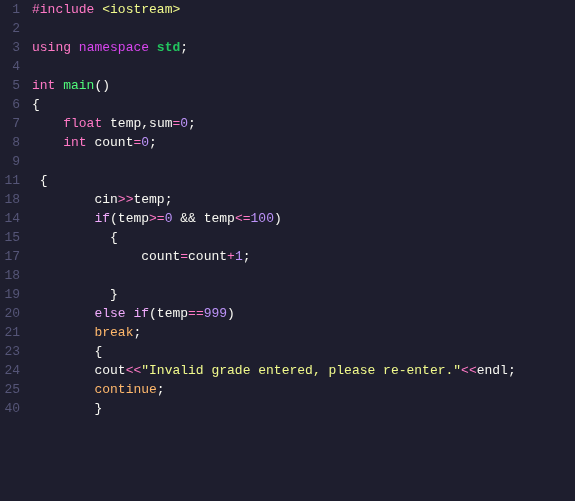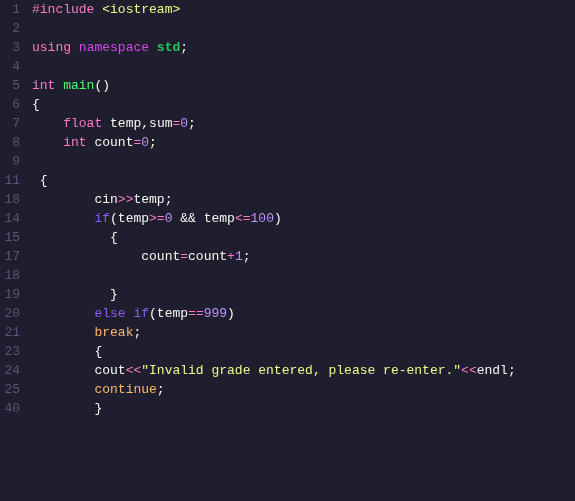--- a/index.html
+++ b/index.html
@@ -52,21 +52,21 @@
     }
 
     
     .kw-include { color: #ff79c6; }
     .kw-header { color: #f1fa8c; text-align: right; }
     .kw-using { color: #ff79c6; }
     .kw-namespace { color: #d946ef; }
     .kw-std { color: #22c55e; font-weight: bold; }
     .kw-int { color: #ff79c6; }
     .kw-float { color: #ff79c6; }
-    .kw-if { color: #8b5cf6; }
+    .kw-if { color: #f0abfc; }
     .kw-true { color: #bd93f9; }
     .fn-name { color: #50fa7b; }
     .var-name { color: #f8f8f2; }
     .operator { color: #ff79c6; }
     .number { color: #bd93f9; }
     .string { color: #f1fa8c; }
     .plain { color: #f8f8f2; }
     .stream-op { color: #ff79c6; }
     .orange-kw { color: #ffb86c; }
   </style>

